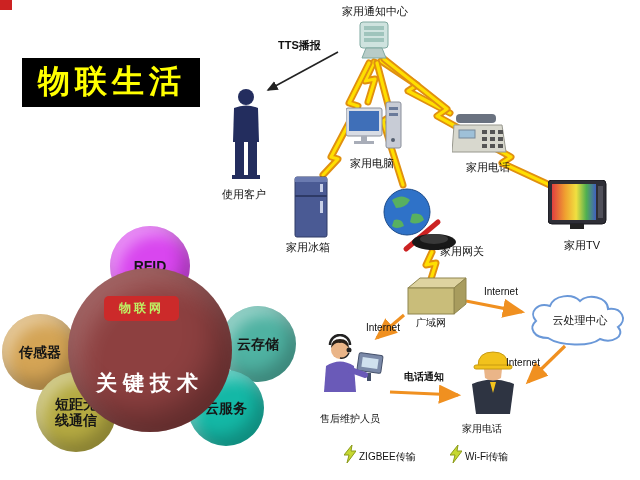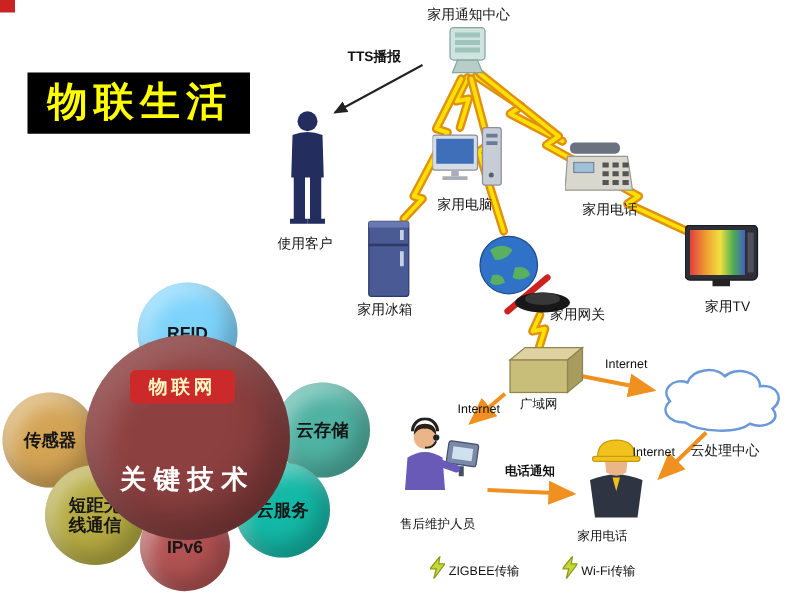--- a/index.html
+++ b/index.html
@@ -25,22 +25,22 @@
     position:absolute; border-radius:50%; display:flex; align-items:center; justify-content:center;
     text-align:center; font-weight:bold; font-size:14px; color:#161616; z-index:2;
     box-shadow: inset -8px -10px 16px rgba(0,0,0,.24), inset 8px 10px 14px rgba(255,255,255,.38);
   }
   .petal span { width:54px; line-height:1.15; }
   .flower-center {
     position:absolute; left:68px; top:268px; width:164px; height:164px; border-radius:50%; z-index:3;
     box-shadow: inset -14px -18px 32px rgba(0,0,0,.32), inset 12px 16px 26px rgba(255,255,255,.2);
   }
   .center-badge {
-    position:absolute; left:104px; top:296px; z-index:4; color:#fef9c3; font-weight:bold;
-    font-size:15px; padding:4px 15px; border-radius:5px; letter-spacing:3px;
+    position:absolute; left:104px; top:296px; z-index:4; color:#bef264; font-weight:bold;
+    font-size:12px; padding:4px 15px; border-radius:5px; letter-spacing:3px;
   }
   .center-sub {
     position:absolute; left:84px; top:369px; width:132px; z-index:4; color:#ffffff;
     font-weight:bold; font-size:21px; letter-spacing:6px; text-align:center;
   }
 </style>
 </head>
 <body>
 
 <div class="page">
@@ -187,21 +187,21 @@
   </svg>
   <div class="lbl lbl-sm" style="left:416px; top:316px;">广域网</div>
 
   <div class="lbl lbl-sm" style="left:484px; top:286px;">Internet</div>
   <div class="lbl lbl-sm" style="left:366px; top:322px;">Internet</div>
   <div class="lbl lbl-sm" style="left:506px; top:357px;">Internet</div>
 
   <svg class="icon" style="left:524px; top:292px;" width="106" height="58">
     <path d="M24,46 C10,46 4,36 12,29 C4,20 14,10 26,14 C30,3 48,1 56,9 C64,1 84,5 84,17 C98,15 104,28 94,35 C102,44 88,52 76,47 C66,55 36,54 24,46 Z" fill="#ffffff" stroke="#6a98d8" stroke-width="2"></path>
   </svg>
-  <div class="lbl" style="left:548px; top:313px; width:64px; text-align:center;margin-top:40px;">云处理中心</div>
+  <div class="lbl" style="left:548px; top:313px; width:64px; text-align:center;">云处理中心</div>
 
   <svg class="icon" style="left:322px; top:334px;" width="62" height="78">
     <rect x="36" y="20" width="24" height="18" rx="2" fill="#7a89a8" stroke="#44506a" transform="rotate(8 48 29)"></rect>
     <rect x="40" y="24" width="16" height="10" fill="#cfe0ee" transform="rotate(8 48 29)"></rect>
     <rect x="45" y="39" width="4" height="8" fill="#44506a"></rect>
     <path d="M4,32 Q18,23 32,32 L34,58 L2,58 Z" fill="#6a5ab8"></path>
     <path d="M29,36 L43,41" stroke="#6a5ab8" stroke-width="6" stroke-linecap="round"></path>
     <circle cx="18" cy="16" r="9" fill="#eab588"></circle>
     <path d="M9,14 Q9,5 18,5 Q27,5 27,14 Q22,8 18,9 Q13,8 9,14 Z" fill="#2a2018"></path>
     <path d="M8,11 A10,10 0 0 1 28,11" stroke="#222222" stroke-width="2.5" fill="none"></path>
@@ -224,36 +224,33 @@
   <svg class="icon" style="left:344px; top:445px;" width="12" height="18">
     <polygon points="8,0 0,10 5,10 3,18 12,6 7,6" fill="#c6d832" stroke="#8a9a1a" stroke-width="1"></polygon>
   </svg>
   <div class="lbl lbl-sm" style="left:359px; top:450px;">ZIGBEE传输</div>
 
   <svg class="icon" style="left:450px; top:445px;" width="12" height="18">
     <polygon points="8,0 0,10 5,10 3,18 12,6 7,6" fill="#c6d832" stroke="#8a9a1a" stroke-width="1"></polygon>
   </svg>
   <div class="lbl lbl-sm" style="left:465px; top:450px;">Wi-Fi传输</div>
 
-  <div class="petal" style="left: 110px; top: 226px; width: 80px; height: 80px; background-color: #7dd3fc;">
+  <div class="petal" style="left: 110px; top: 226px; width: 80px; height: 80px; background-color: #d946ef;">
     <span>RFID</span>
   </div>
   <div class="petal" style="left: 2px; top: 314px; width: 76px; height: 76px; background-color: rgb(212, 164, 85);">
     <span>传感器</span>
   </div>
   <div class="petal" style="left: 220px; top: 306px; width: 76px; height: 76px; background-color: rgb(79, 178, 162);">
     <span>云存储</span>
   </div>
   <div class="petal" style="left: 36px; top: 372px; width: 80px; height: 80px; background-color: rgb(181, 170, 66);">
     <span>短距无线通信</span>
   </div>
   <div class="petal" style="left: 188px; top: 370px; width: 76px; height: 76px; background-color: #14b8a6;">
     <span>云服务</span>
-  </div>
-  <div class="petal" style="left: 112px; top: 401px; width: 72px; height: 72px; background-color: rgb(178, 82, 82);">
-    <span>IPv6</span>
   </div>
 
   <div class="flower-center" style="background-color: rgb(141, 64, 64);"></div>
   <div class="center-badge" style="background-color: rgb(204, 42, 42);">物联网</div>
   <div class="center-sub">关键技术</div>
 
 </div>
 
 </body></html>

